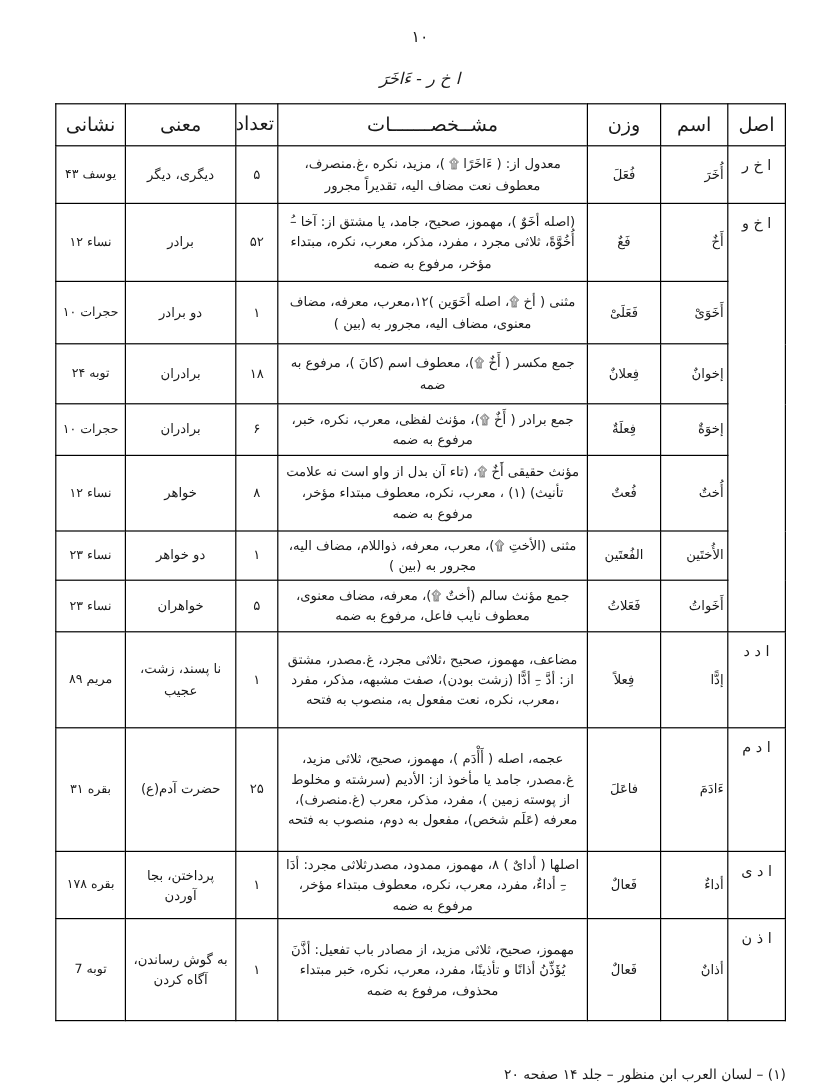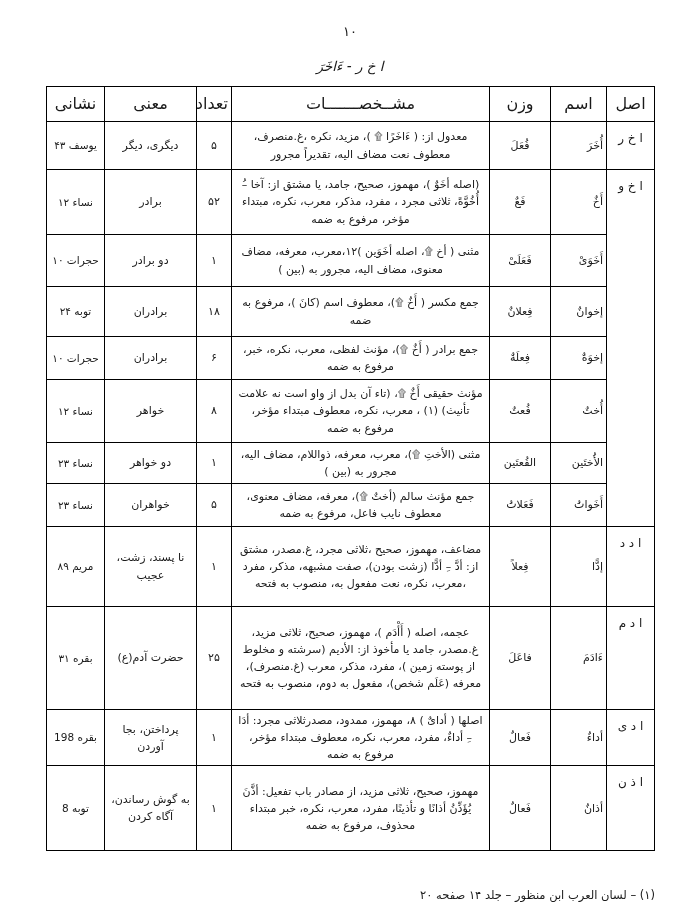--- a/index.html
+++ b/index.html
@@ -156,27 +156,27 @@
       <td class="meaning">حضرت آدم(ع)</td>
       <td class="ref">بقره ۳۱</td>
     </tr>
     <tr class="rh11">
       <td class="asl">ا د ى</td>
       <td class="esm">أداءٌ</td>
       <td class="vazn">فَعالٌ</td>
       <td class="specs">اصلها ( أداىٌ ) ۸، مهموز، ممدود، مصدرثلاثى مجرد: أدَا –ِ أداءٌ، مفرد، معرب، نكره، معطوف مبتداء مؤخر، مرفوع به ضمه</td>
       <td class="cnt">۱</td>
       <td class="meaning">پرداختن، بجا آوردن</td>
-      <td class="ref">بقره 198</td>
+      <td class="ref">بقره ۱۷۸</td>
     </tr>
     <tr class="rh12">
       <td class="asl">ا ذ ن</td>
       <td class="esm">أذانٌ</td>
       <td class="vazn">فَعالٌ</td>
       <td class="specs">مهموز، صحيح، ثلاثى مزيد، از مصادر باب تفعيل: أذَّنَ يُؤَذِّنُ أذانًا و تأذينًا، مفرد، معرب، نكره، خبر مبتداء محذوف، مرفوع به ضمه</td>
       <td class="cnt">۱</td>
       <td class="meaning">به گوش رساندن، آگاه كردن</td>
-      <td class="ref">توبه 8</td>
+      <td class="ref">توبه 7</td>
     </tr>
   </tbody>
 </table>
 
 <div class="footnote">(۱) – لسان العرب ابن منظور – جلد ۱۴ صفحه ۲۰</div>
 
 </body></html>

